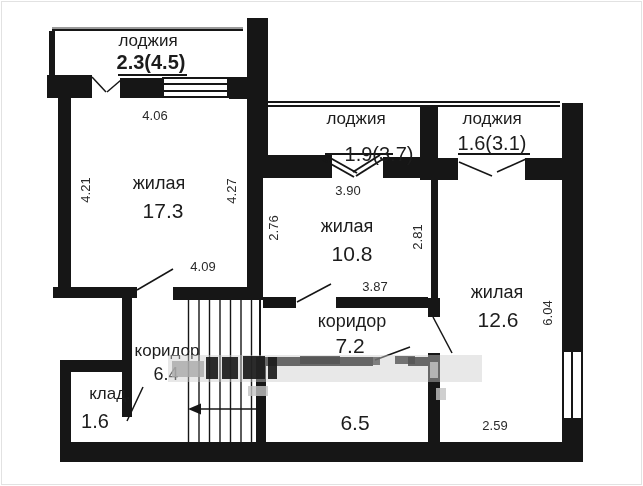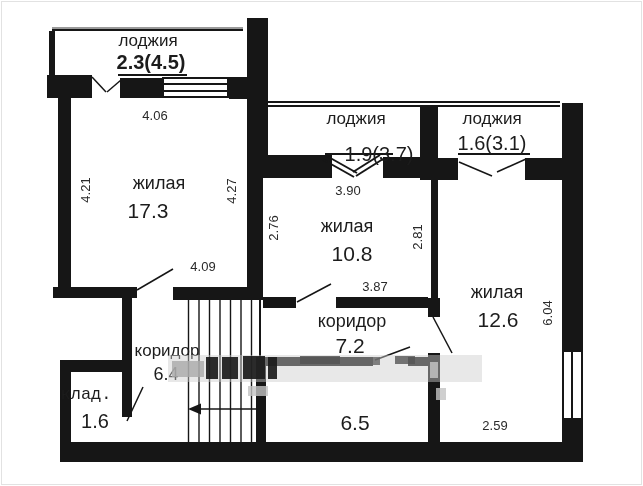--- a/index.html
+++ b/index.html
@@ -123,37 +123,37 @@
   <div class="lbl rm" style="left:148px;top:41px;">лоджия</div>
   <div class="lbl ar" style="left:151px;top:62px;font-weight:bold;">2.3(4.5)</div>
 
   <div class="lbl rm" style="left:356px;top:119px;">лоджия</div>
   <div class="lbl ar" style="left:355px;top:154px;margin-left:24px;">1.9(3.7)</div>
 
   <div class="lbl rm" style="left:492px;top:119px;">лоджия</div>
   <div class="lbl ar" style="left:492px;top:143px;">1.6(3.1)</div>
 
   <div class="lbl rm" style="left:159px;top:183px;font-size:18px;">жилая</div>
-  <div class="lbl ar" style="left:148px;top:211px;font-size:21px;">17.3</div>
+  <div class="lbl ar" style="left:163px;top:211px;font-size:21px;">17.3</div>
 
   <div class="lbl rm" style="left:347px;top:226px;font-size:18px;">жилая</div>
   <div class="lbl ar" style="left:352px;top:254px;font-size:21px;">10.8</div>
 
   <div class="lbl rm" style="left:497px;top:292px;font-size:18px;">жилая</div>
   <div class="lbl ar" style="left:498px;top:320px;font-size:21px;">12.6</div>
 
   <div class="lbl rm" style="left:352px;top:321px;font-size:18px;">коридор</div>
   <div class="lbl ar" style="left:350px;top:346px;font-size:21px;">7.2</div>
 
   <div class="lbl ar" style="left:355px;top:423px;font-size:21px;">6.5</div>
 
   <div class="lbl rm" style="left:167px;top:351px;">коридор</div>
   <div class="lbl ar" style="left:166px;top:374px;font-size:18px;text-align:right;">6.4</div>
 
-  <div class="lbl rm" style="left:86px;top:394px;font-family:Liberation Mono, monospace;">клад.</div>
+  <div class="lbl rm" style="left:110px;top:394px;">клад.</div>
   <div class="lbl ar" style="left:95px;top:421px;">1.6</div>
 
   <div class="lbl dm" style="left:155px;top:115px;">4.06</div>
   <div class="lbl dm v" style="left:85px;top:190px;">4.21</div>
   <div class="lbl dm v" style="left:231px;top:191px;">4.27</div>
   <div class="lbl dm" style="left:203px;top:266px;">4.09</div>
   <div class="lbl dm" style="left:348px;top:190px;">3.90</div>
   <div class="lbl dm v" style="left:273px;top:228px;">2.76</div>
   <div class="lbl dm v" style="left:417px;top:237px;">2.81</div>
   <div class="lbl dm" style="left:375px;top:286px;">3.87</div>

